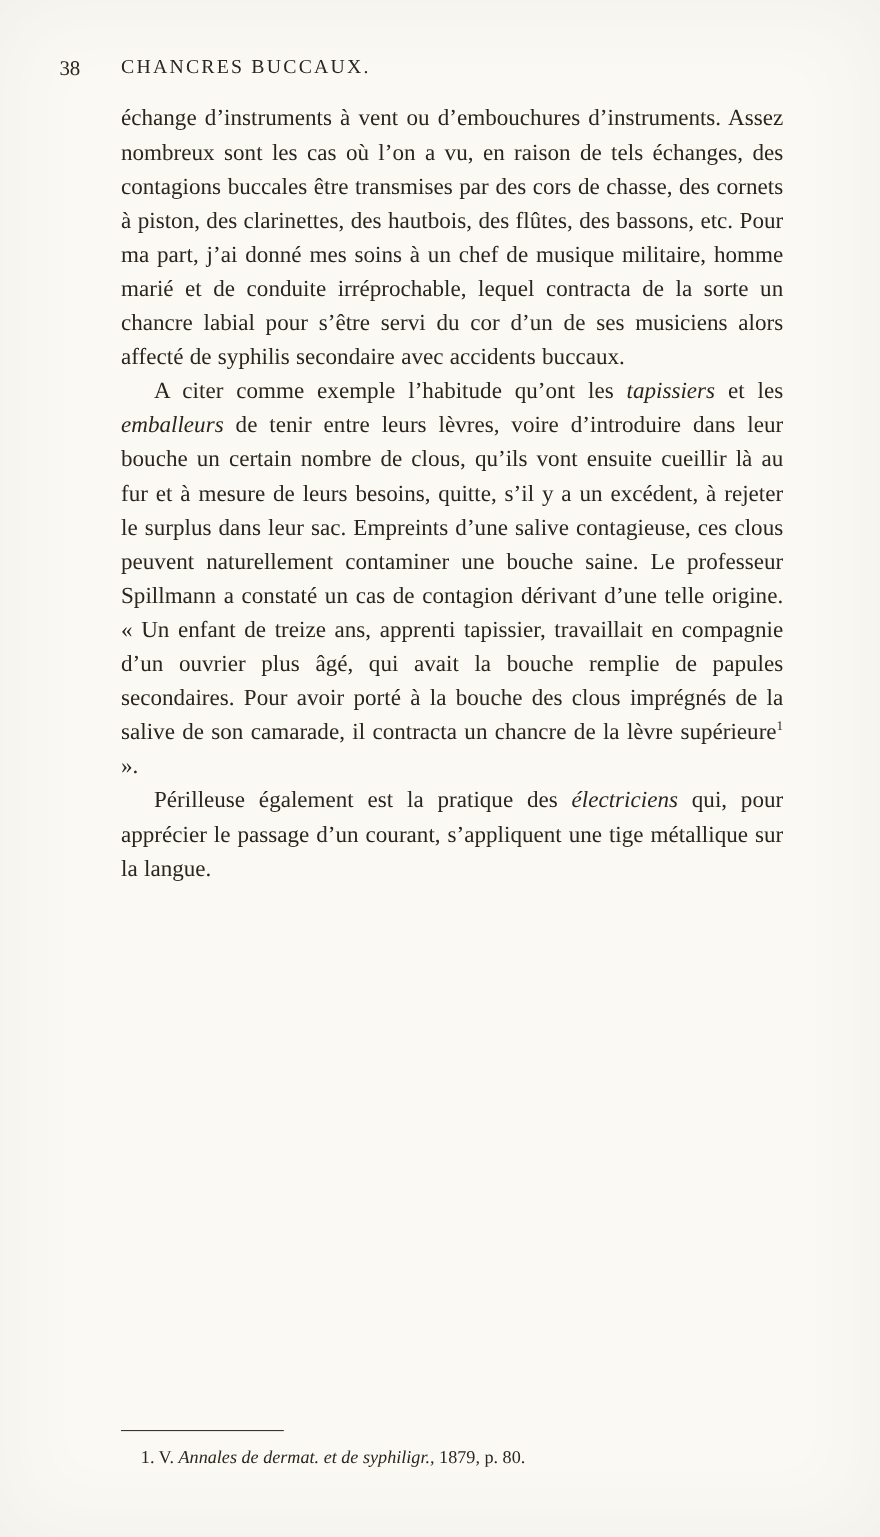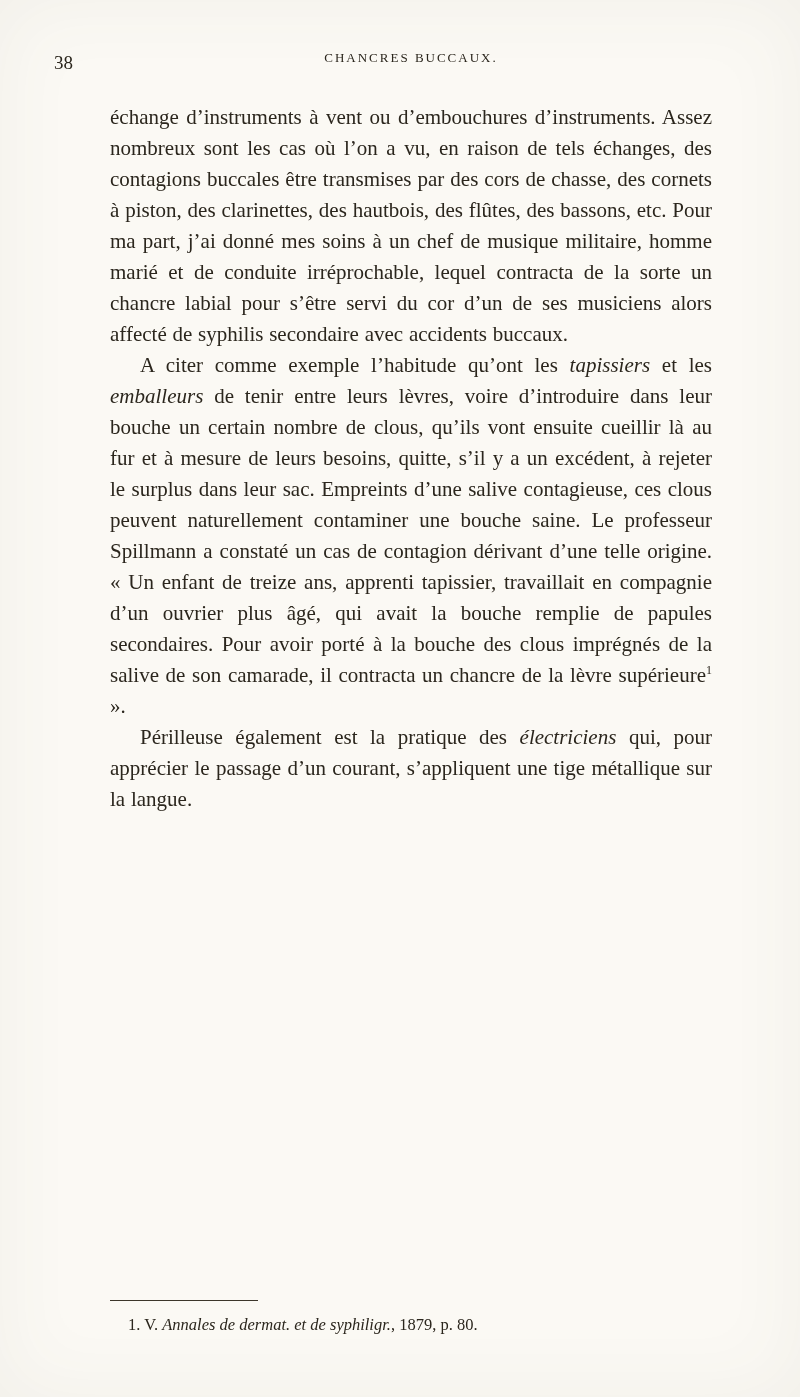--- a/index.html
+++ b/index.html
@@ -18,35 +18,34 @@
   }
   .content {
     position: absolute;
     left: 110px;
     top: 50px;
     width: 602px;
   }
   .header {
     position: relative;
     height: 26px;
-    margin-bottom: 26px;
+    margin-bottom: 16px;
   }
   .page-number {
     position: absolute;
     left: -56px;
     top: 2px;
     font-size: 19px;
   }
   .running-title {
     position: absolute;
     left: 0;
     right: 0;
     top: 0;
-    text-align: center;
-    font-size: 13px;
+    font-size: 18px;
     letter-spacing: 2px;
   }
   .body-text p {
     margin: 0;
     font-size: 21px;
     line-height: 31px;
     text-align: justify;
     hyphens: auto;
     -webkit-hyphens: auto;
     word-spacing: 0.5px;

